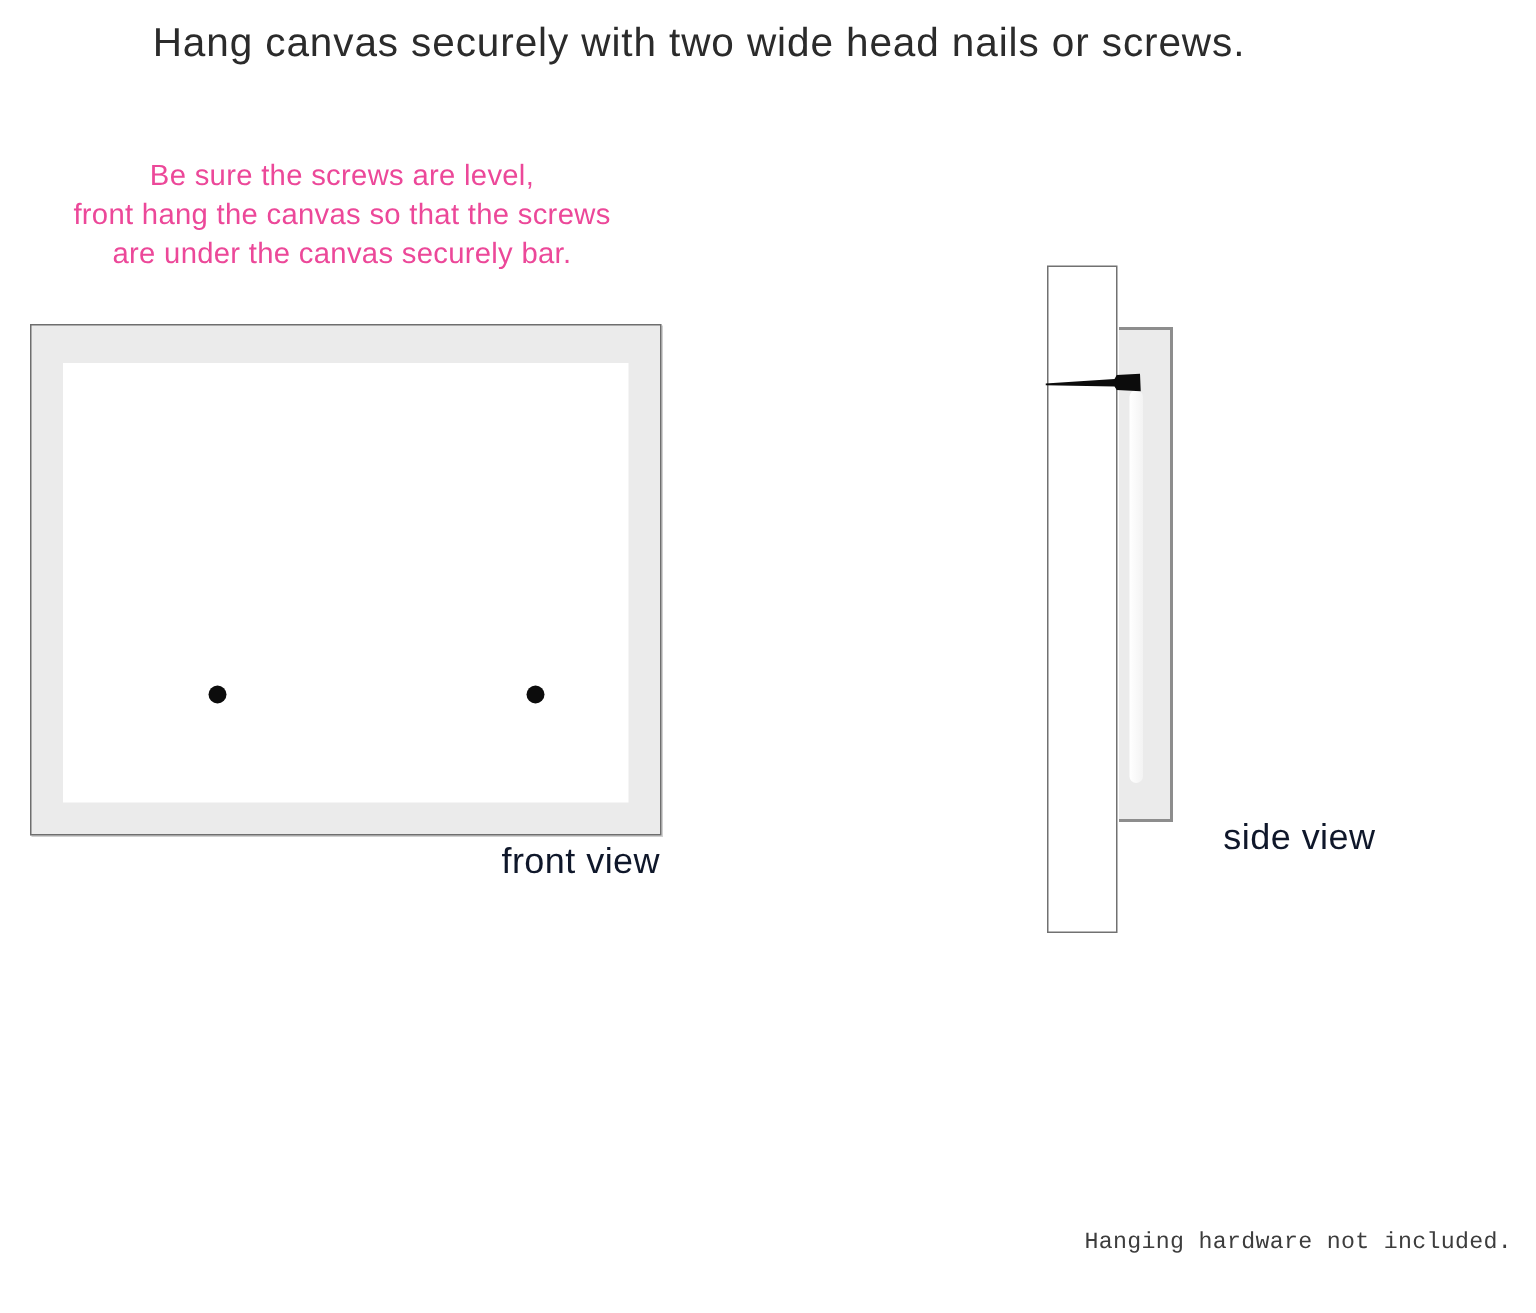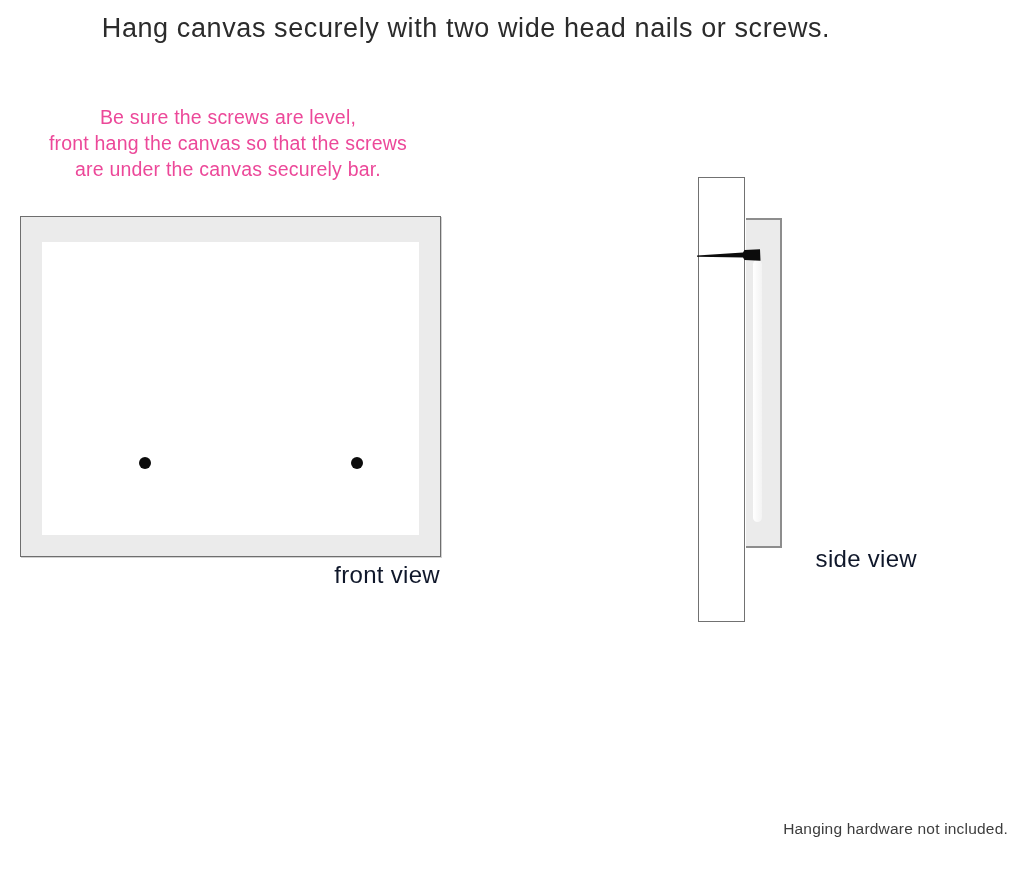--- a/index.html
+++ b/index.html
@@ -122,20 +122,21 @@
   
   #footer-note {
     left: 600px;
     top: 819px;
     width: 408px;
     text-align: right;
     font-size: 15.5px;
     line-height: 19px;
     color: #3d3d3d;
     letter-spacing: 0.2px;
+    font-family: Liberation Mono, monospace;
   }
 </style>
 </head>
 <body>
 
 <div id="page">
 
   <div id="title" class="abs">Hang canvas securely with two wide head nails or screws.</div>
 
   <div id="note-left" class="abs note">

